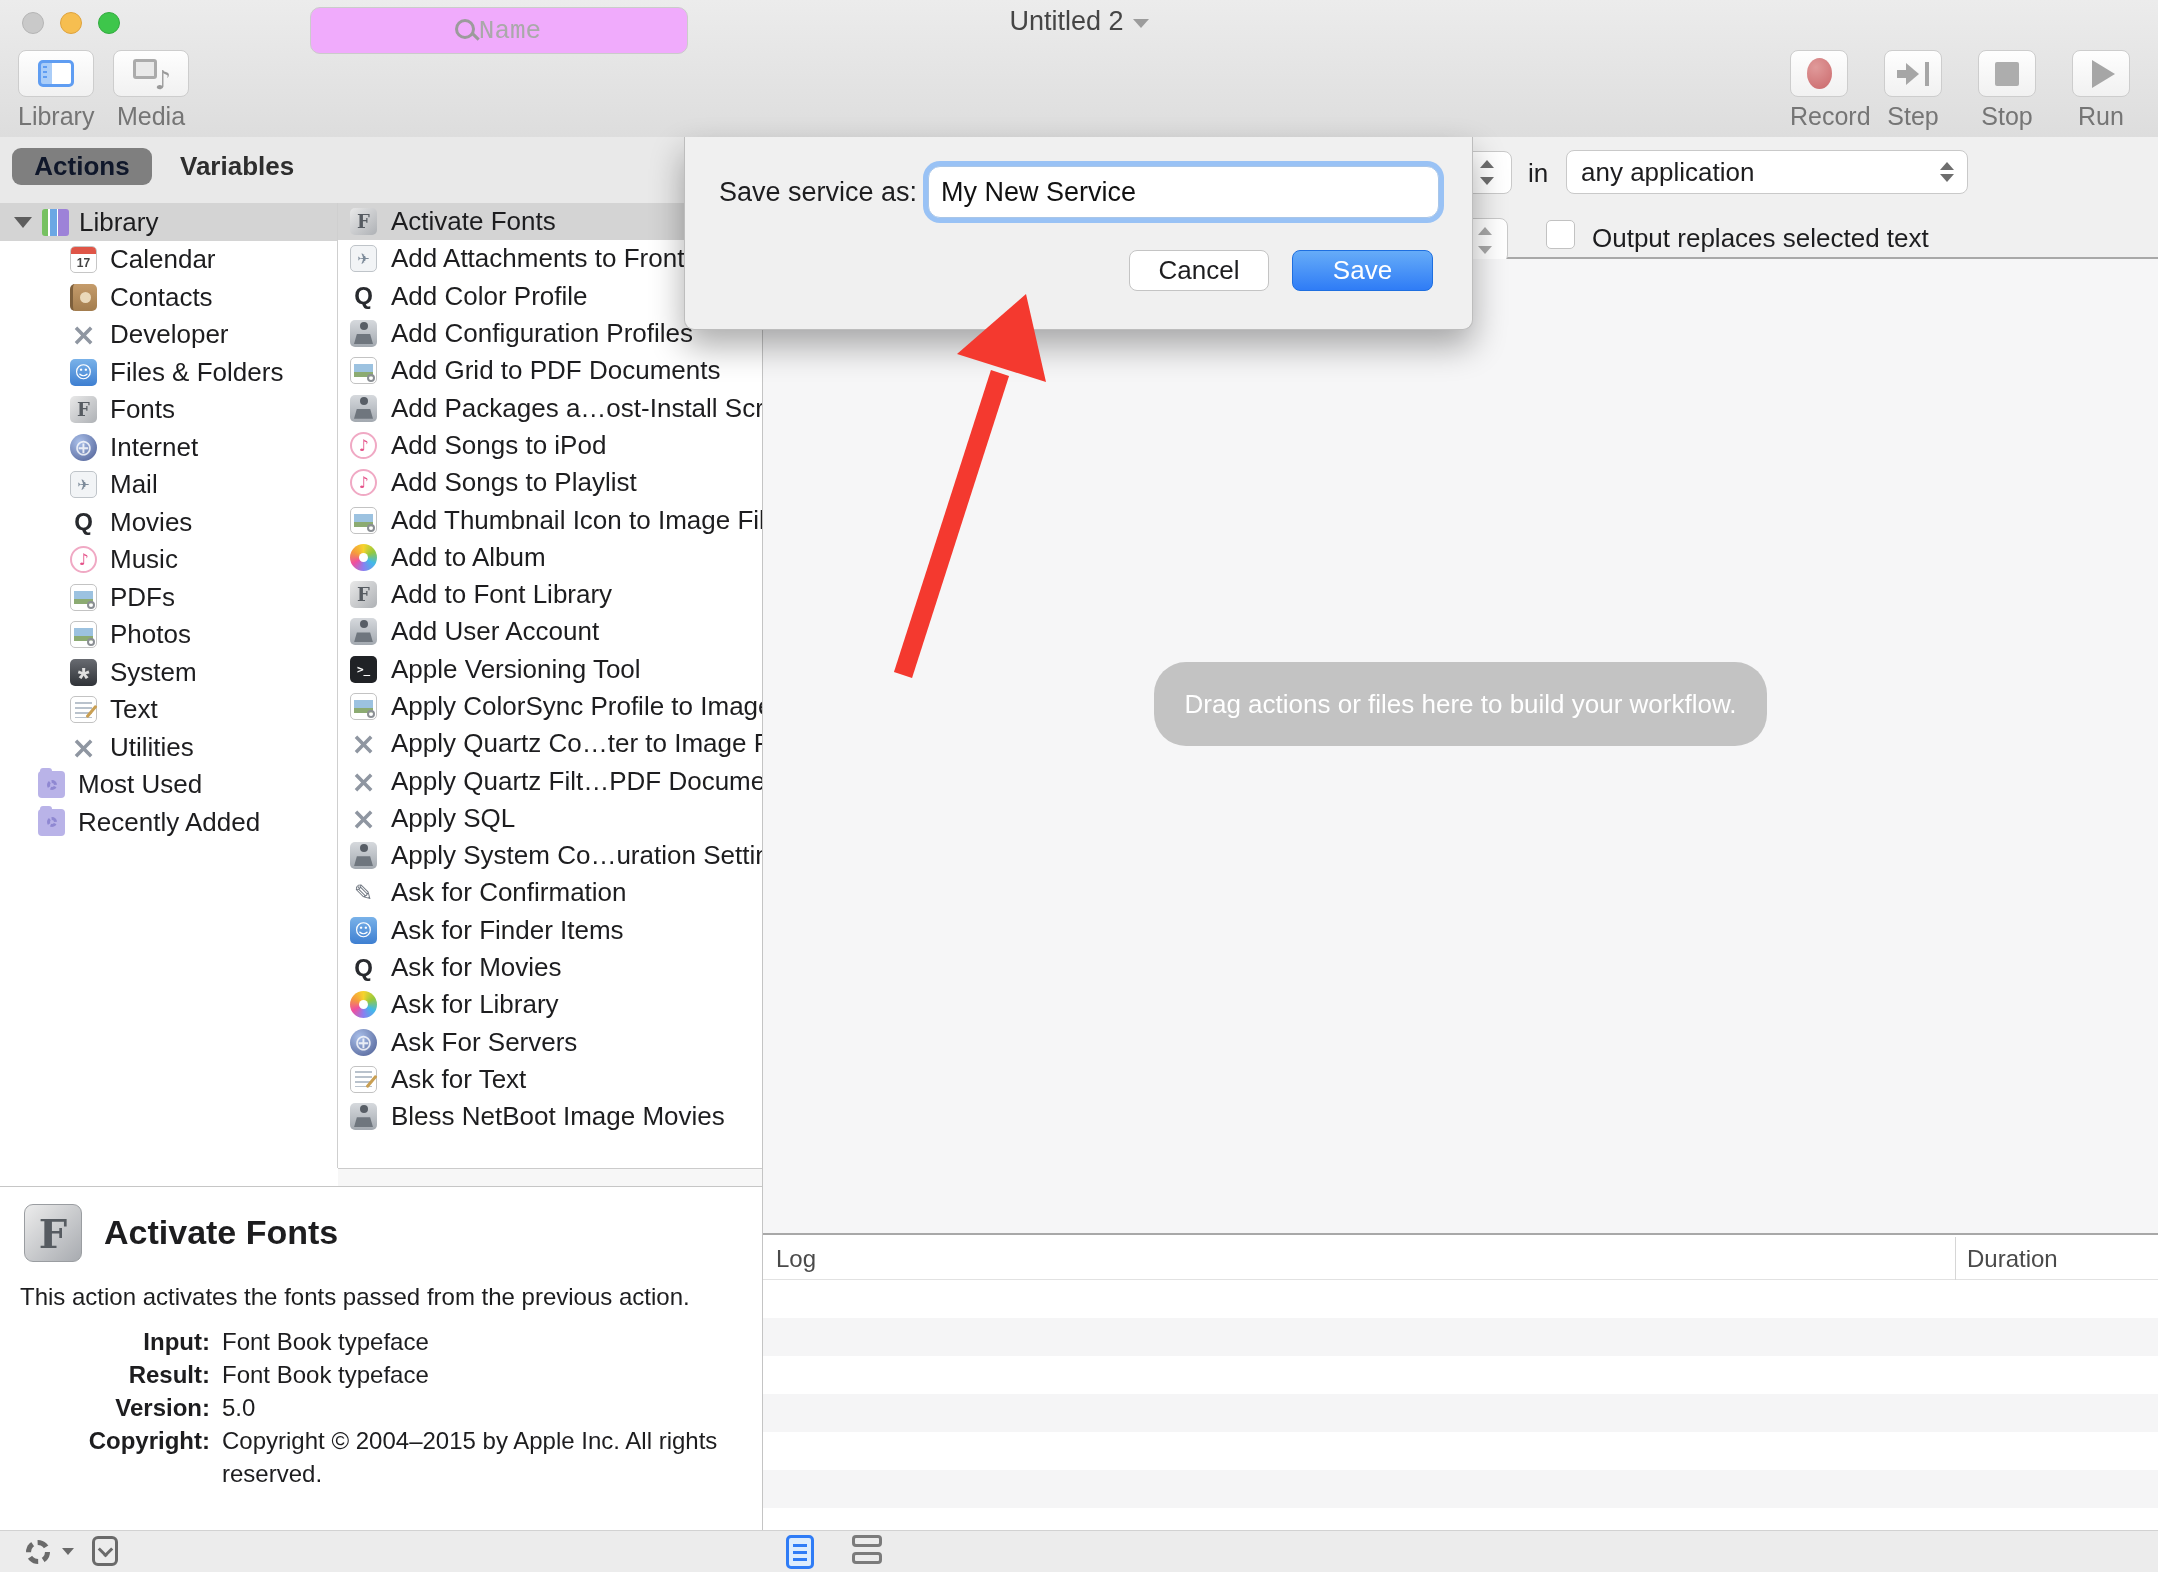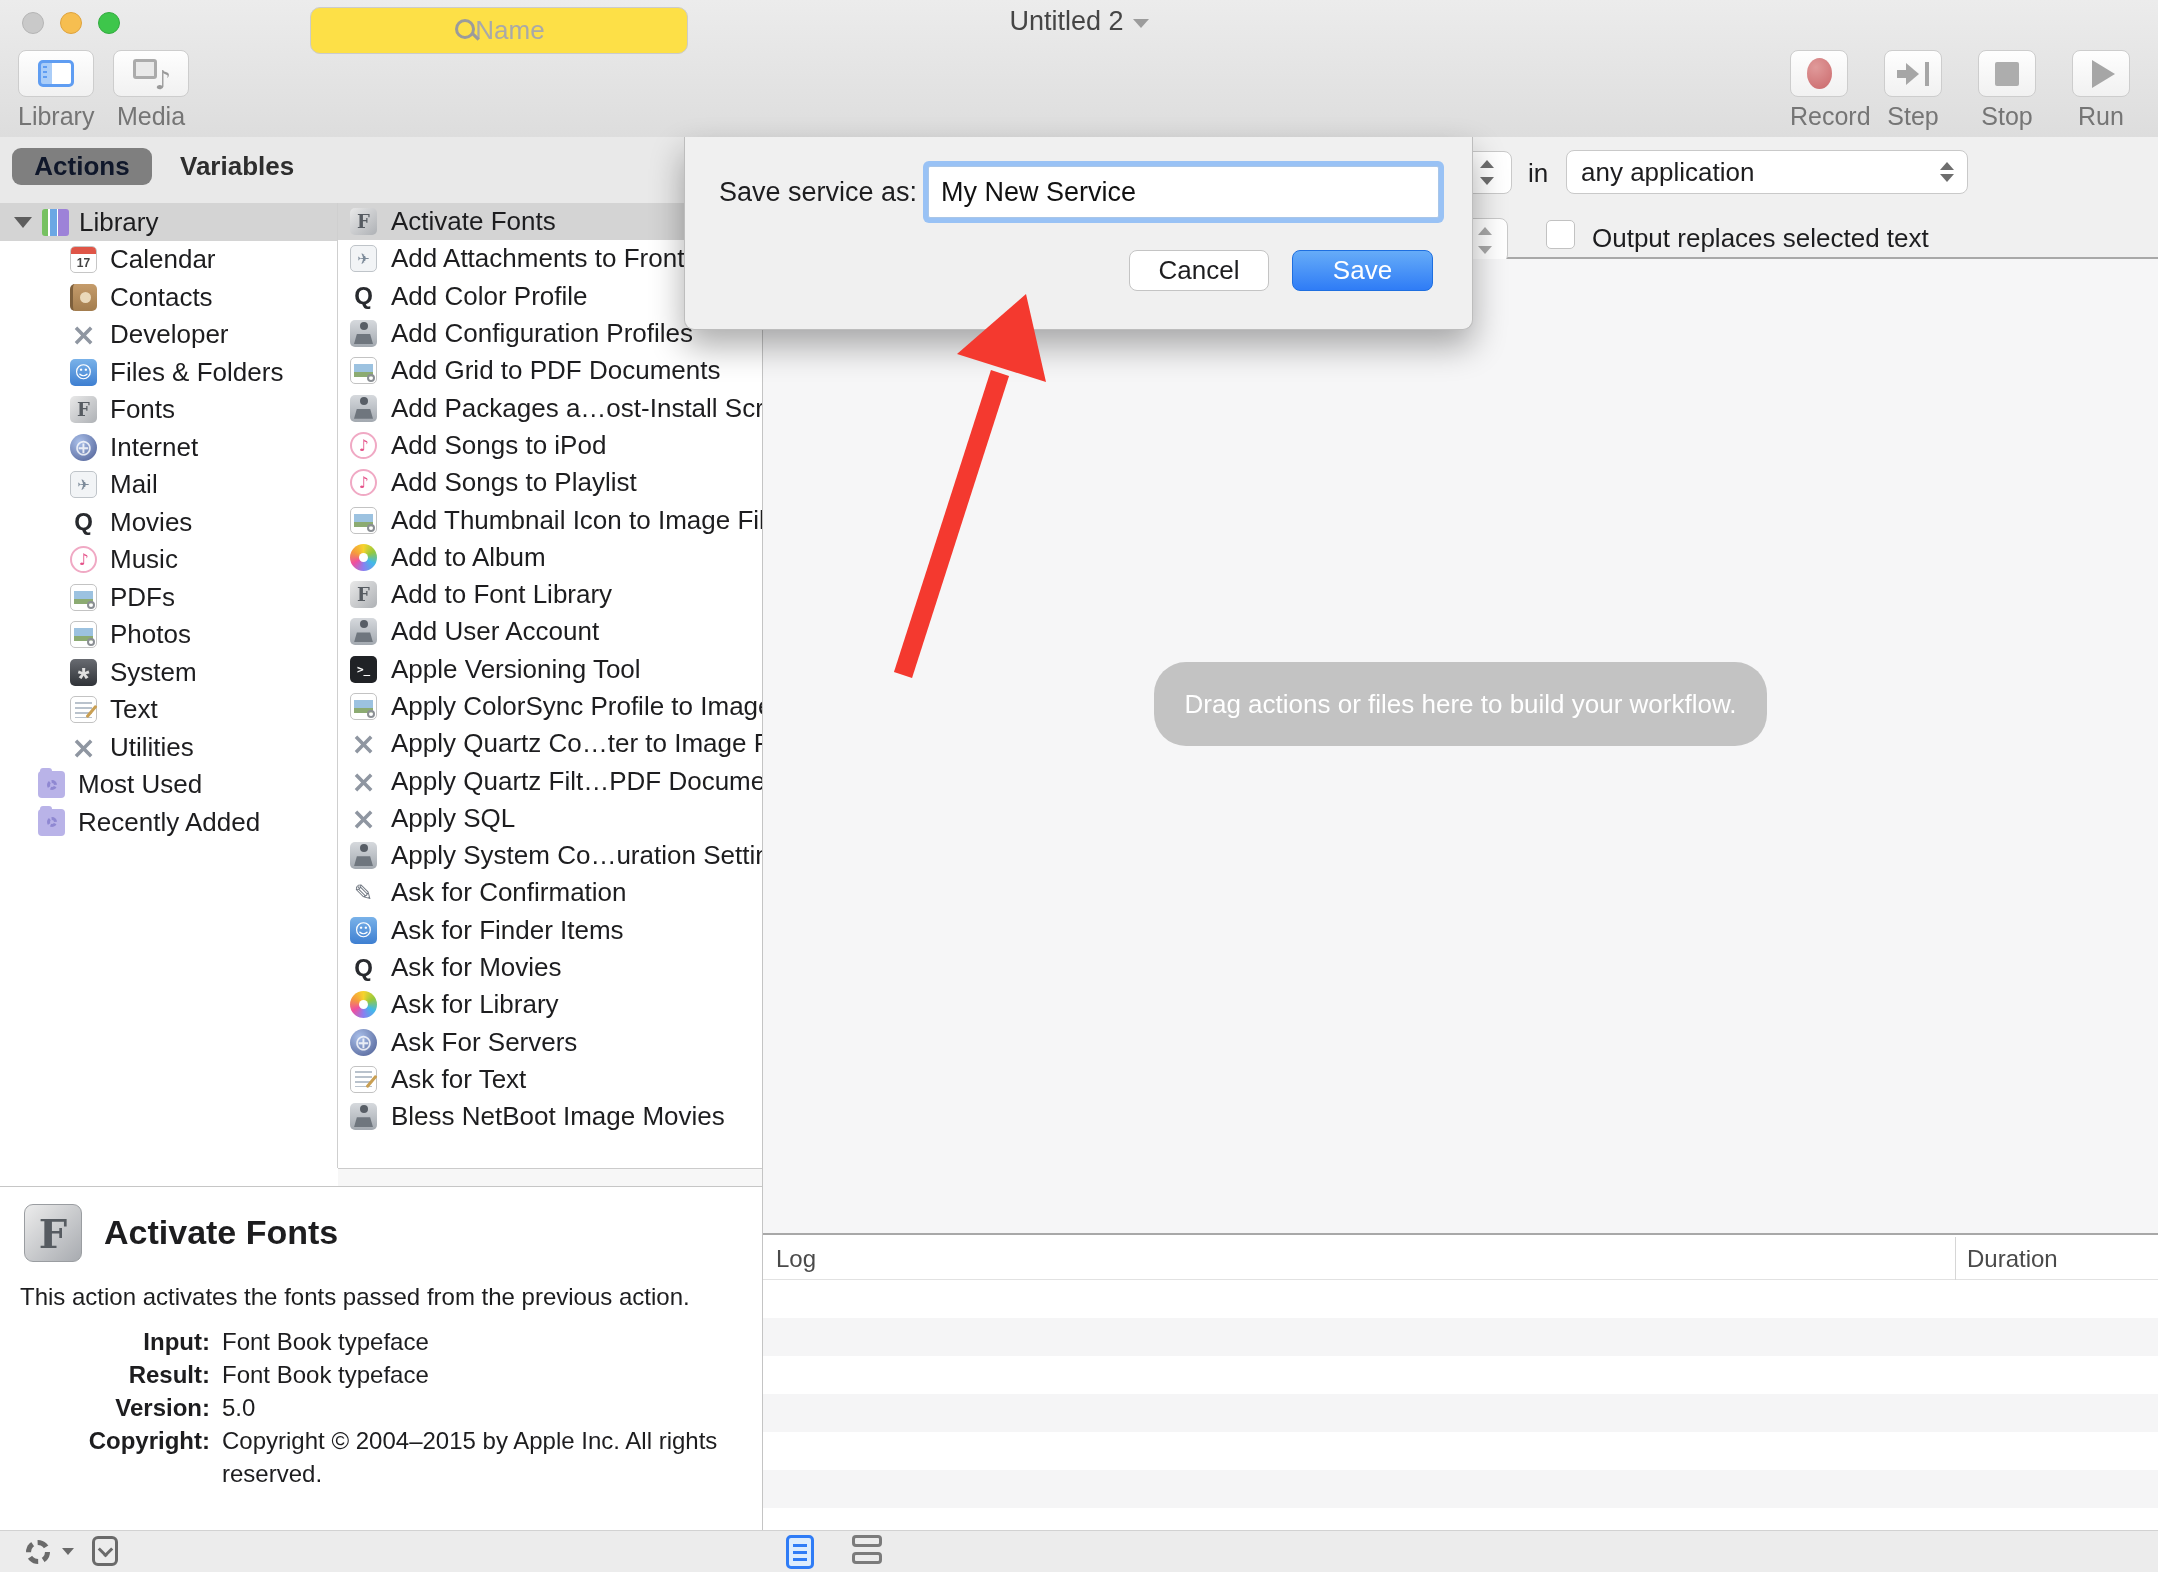--- a/index.html
+++ b/index.html
@@ -39,21 +39,21 @@
   .stop-ic{width:24px;height:24px;background:#adadad;border-radius:2px;}
   .run-ic{width:0;height:0;border-left:23px solid #a6a6a6;border-top:14px solid transparent;border-bottom:14px solid transparent;margin-left:4px;}
 
   
   .tabstrip{position:absolute;left:0;top:137px;width:762px;height:66px;background:#e9e9e9;border-bottom:1px solid #c3c3c3;}
   .pill{position:absolute;left:12px;top:11px;width:140px;height:37px;border-radius:9px;background:#7f7f7f;
         color:#0f172a;font-weight:700;font-size:26px;display:flex;align-items:center;justify-content:center;}
   .vartab{position:absolute;left:168px;top:11px;height:37px;display:flex;align-items:center;
         font-weight:700;font-size:26px;color:#2e2e2e;padding:0 12px;}
   .search{position:absolute;left:310px;top:7px;width:378px;height:47px;border-radius:10px;border:1px solid #cbcbcb;
-        background:#fde047;box-sizing:border-box;font-size:26px;text-align:center;color:#333;outline:none;padding-left:24px;}
+        background:#f0abfc;box-sizing:border-box;font-size:26px;text-align:center;color:#333;outline:none;padding-left:24px;font-family:Liberation Mono, monospace;}
   .search::placeholder{color:#a9a9a9;}
   .mag{position:absolute;left:455px;top:19px;width:14px;height:14px;border:3px solid #9b9b9b;border-radius:50%;}
   .mag::after{content:"";position:absolute;width:9px;height:3px;background:#9b9b9b;transform:rotate(45deg);right:-8px;bottom:-2px;}
 
   
   .sidebar{position:absolute;left:0;top:203px;width:337px;height:983px;background:#fff;overflow:hidden;}
   .actions-pane{position:absolute;left:338px;top:203px;width:424px;height:965px;background:#fff;overflow:hidden;}
   .vdiv-1{position:absolute;left:337px;top:203px;width:1px;height:965px;background:#cfcfcf;}
   .vdiv-2{position:absolute;left:762px;top:137px;width:1px;height:1435px;background:#c4c4c4;}
   .hdiv-listbottom{position:absolute;left:338px;top:1168px;width:424px;height:1px;background:#cbcbcb;}
@@ -164,21 +164,21 @@
   .loglist-ic i{width:14px;height:17px;background:repeating-linear-gradient(180deg,var(--accent) 0 3px,transparent 3px 7px);}
   .panes-ic{position:absolute;left:852px;top:4px;display:flex;flex-direction:column;gap:5px;}
   .panes-ic i{width:30px;height:12px;border:3px solid #7b7b7b;border-radius:4px;box-sizing:border-box;}
 
   
   .sheet{position:absolute;left:684px;top:137px;width:789px;height:193px;background:#f0f0f0;
          border:1px solid #bdbdbd;border-top:none;border-radius:0 0 10px 10px;box-sizing:border-box;
          box-shadow:0 16px 34px rgba(0,0,0,.33);z-index:40;}
   .sheet-label{position:absolute;left:8px;top:40px;width:224px;text-align:right;font-size:27px;}
   .sheet-field{position:absolute;left:243px;top:29px;width:511px;height:52px;box-sizing:border-box;
-         border:1px solid #a9c6e8;border-radius:2px;box-shadow:0 0 0 5px rgba(82,156,250,.55);
+         border:1px solid #a9c6e8;border-radius:12px;box-shadow:0 0 0 5px rgba(82,156,250,.55);
          font-size:27px;padding:0 12px;color:#111;outline:none;font-family:"Liberation Sans",sans-serif;}
   .btn{position:absolute;top:113px;height:41px;border-radius:8px;font-size:26px;display:flex;align-items:center;
        justify-content:center;box-sizing:border-box;cursor:default;}
   .btn-cancel{left:444px;width:140px;background:#fff;border:1px solid #c4c4c4;color:#1d1d1f;}
   .btn-save{left:607px;width:141px;background:linear-gradient(#66acf8,var(--accent));color:#fff;border:1px solid #1e6fe0;}
 
   
   .arrow{position:absolute;left:850px;top:268px;width:260px;height:430px;z-index:50;pointer-events:none;}
 </style>
 </head>

